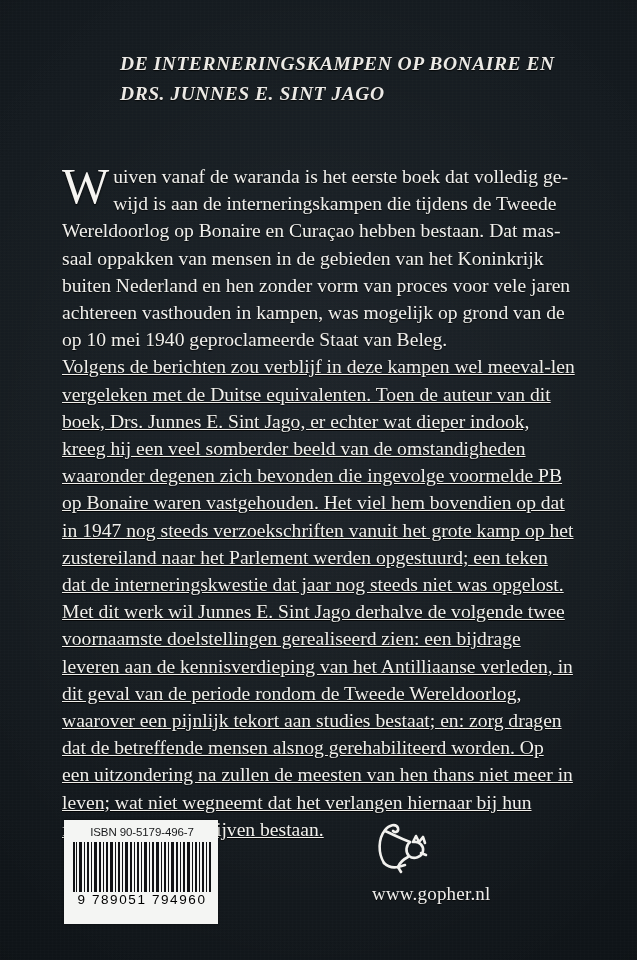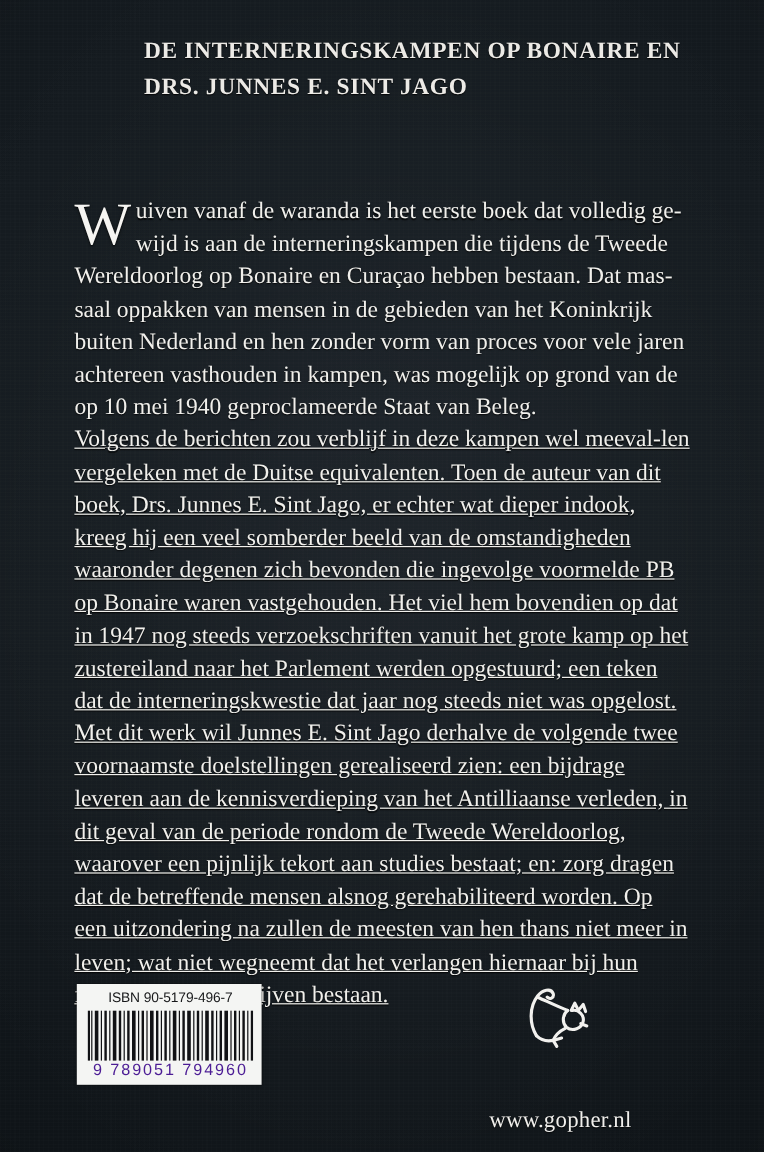--- a/index.html
+++ b/index.html
@@ -34,23 +34,24 @@
     content: "";
     position: absolute;
     inset: 0;
     pointer-events: none;
     background: radial-gradient(ellipse 130% 110% at 50% 50%, rgba(255,255,255,0.035) 0%, rgba(0,0,0,0) 55%, rgba(0,0,0,0.30) 100%);
   }
 
   .title-block {
     position: absolute;
     left: 120px;
-    top: 30px;
+    top: 51px;
     width: 460px;
     z-index: 3;
+    font-style: italic;
   }
   .title-line {
     font-family: "Liberation Serif", "DejaVu Serif", serif;
     font-weight: bold;
     font-size: 19.5px;
     line-height: 25px;
     letter-spacing: 0.55px;
     color: #eceae6;
     text-shadow: 0 1px 1px rgba(0,0,0,.85);
     white-space: nowrap;
@@ -97,21 +98,21 @@
     margin: 2px 4px 0 0;
     color: #f6f5f2;
     text-shadow: 0 1px 2px rgba(0,0,0,.9);
   }
 
   .barcode-box {
     position: absolute;
     left: 64px;
     top: 820px;
     width: 154px;
-    height: 84px;
+    height: 104px;
     background: #f4f5f3;
     z-index: 4;
     box-sizing: border-box;
     padding: 5px 6px 4px 8px;
     display: flex;
     flex-direction: column;
     align-items: center;
     box-shadow: 0 0 2px rgba(0,0,0,.6);
   }
   .isbn-text {
@@ -124,37 +125,36 @@
   }
   .barcode-bars {
     width: 138px;
     height: 50px;
     margin-top: 3px;
     display: block;
   }
   .barcode-digits {
     font-family: "Liberation Sans", "DejaVu Sans", sans-serif;
     font-size: 13.5px;
-    color: #4c1d95;
+    color: #000000;
     letter-spacing: 1.6px;
     line-height: 16px;
     margin-top: 0px;
     white-space: nowrap;
   }
 
   .publisher {
     position: absolute;
     left: 372px;
     top: 815px;
     width: 190px;
     z-index: 4;
     display: flex;
     flex-direction: column;
-    align-items: center;
-    gap: 40px;
+    align-items: flex-start;
   }
   .squirrel-logo {
     width: 64px;
     height: 66px;
     display: block;
   }
   .publisher-url {
     margin-top: 2px;
     font-family: "Liberation Serif", "DejaVu Serif", serif;
     font-size: 19px;

